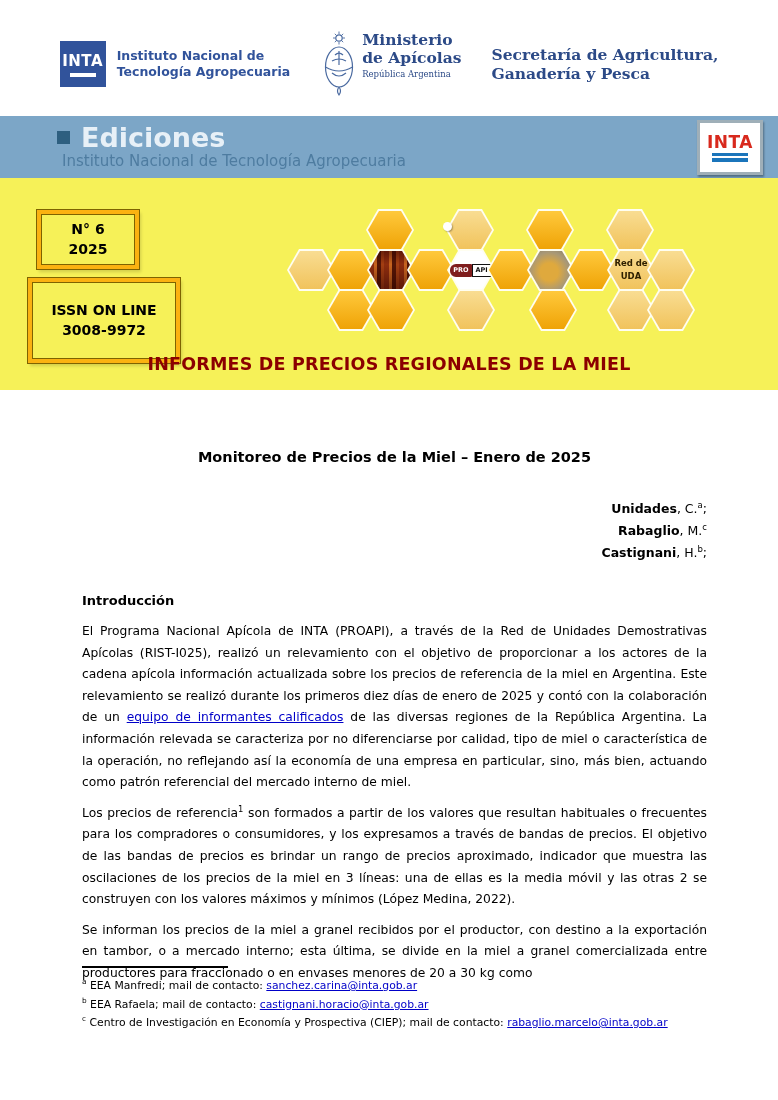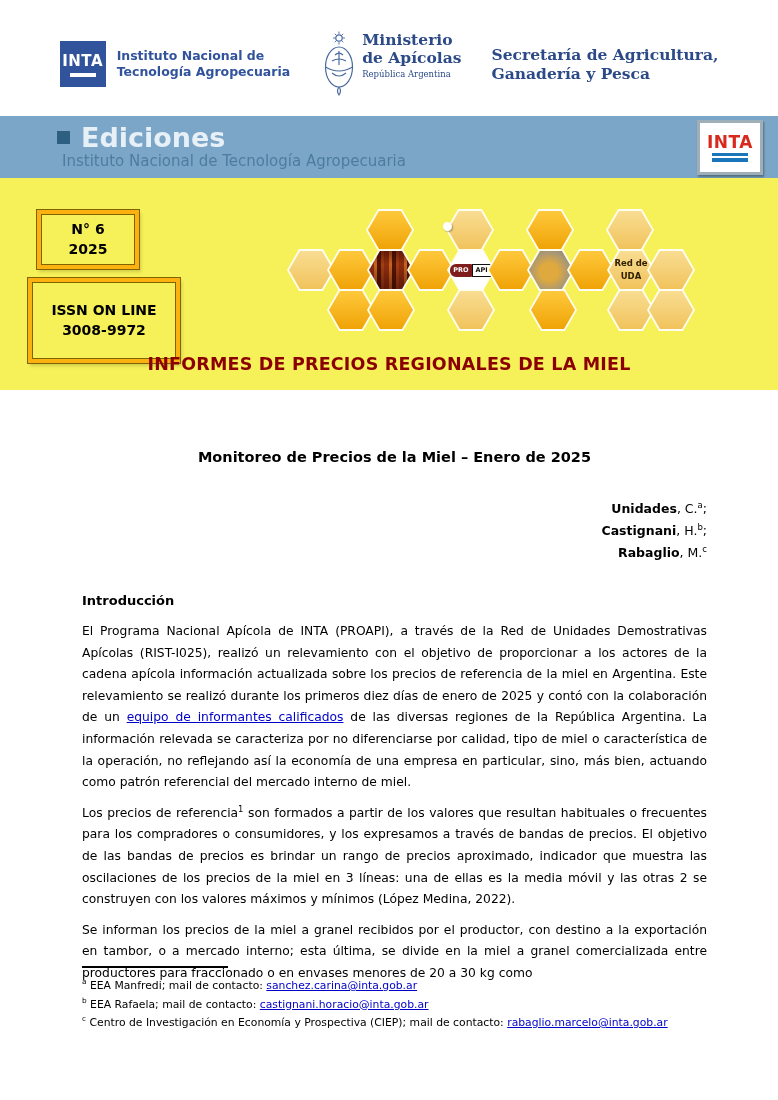--- a/index.html
+++ b/index.html
@@ -239,22 +239,22 @@
     </div>
 
     <div class="mast-title">INFORMES DE PRECIOS REGIONALES DE LA MIEL</div>
   </div>
 
   <div class="doc">
     <div class="doc-title">Monitoreo de Precios de la Miel – Enero de 2025</div>
 
     <div class="authors">
       <div><b>Unidades</b><span>, C.</span><sup>a</sup><span>;</span></div>
+      <div><b>Rabaglio</b><span>, M.</span><sup>c</sup><span></span></div>
       <div><b>Castignani</b><span>, H.</span><sup>b</sup><span>;</span></div>
-      <div><b>Rabaglio</b><span>, M.</span><sup>c</sup><span></span></div>
     </div>
 
     <div class="intro-heading">Introducción</div>
 
     <p class="first"><span>El Programa Nacional Apícola de INTA (PROAPI), a través de la Red de Unidades Demostrativas Apícolas (RIST-I025), realizó un relevamiento con el objetivo de proporcionar a los actores de la cadena apícola información actualizada sobre los precios de referencia de la miel en Argentina. Este relevamiento se realizó durante los primeros diez días de enero de 2025 y contó con la colaboración de un </span><a class="doc-link" href="#">equipo de informantes calificados</a><span> de las diversas regiones de la República Argentina. La información relevada se caracteriza por no diferenciarse por calidad, tipo de miel o característica de la operación, no reflejando así la economía de una empresa en particular, sino, más bien, actuando como patrón referencial del mercado interno de miel.</span></p>
 
     <p><span>Los precios de referencia</span><sup>1</sup><span> son formados a partir de los valores que resultan habituales o frecuentes para los compradores o consumidores, y los expresamos a través de bandas de precios. El objetivo de las bandas de precios es brindar un rango de precios aproximado, indicador que muestra las oscilaciones de los precios de la miel en 3 líneas: una de ellas es la media móvil y las otras 2 se construyen con los valores máximos y mínimos (López Medina, 2022).</span></p>
 
     <p>Se informan los precios de la miel a granel recibidos por el productor, con destino a la exportación en tambor, o a mercado interno; esta última, se divide en la miel a granel comercializada entre productores para fraccionado o en envases menores de 20 a 30 kg como</p>
   </div>

